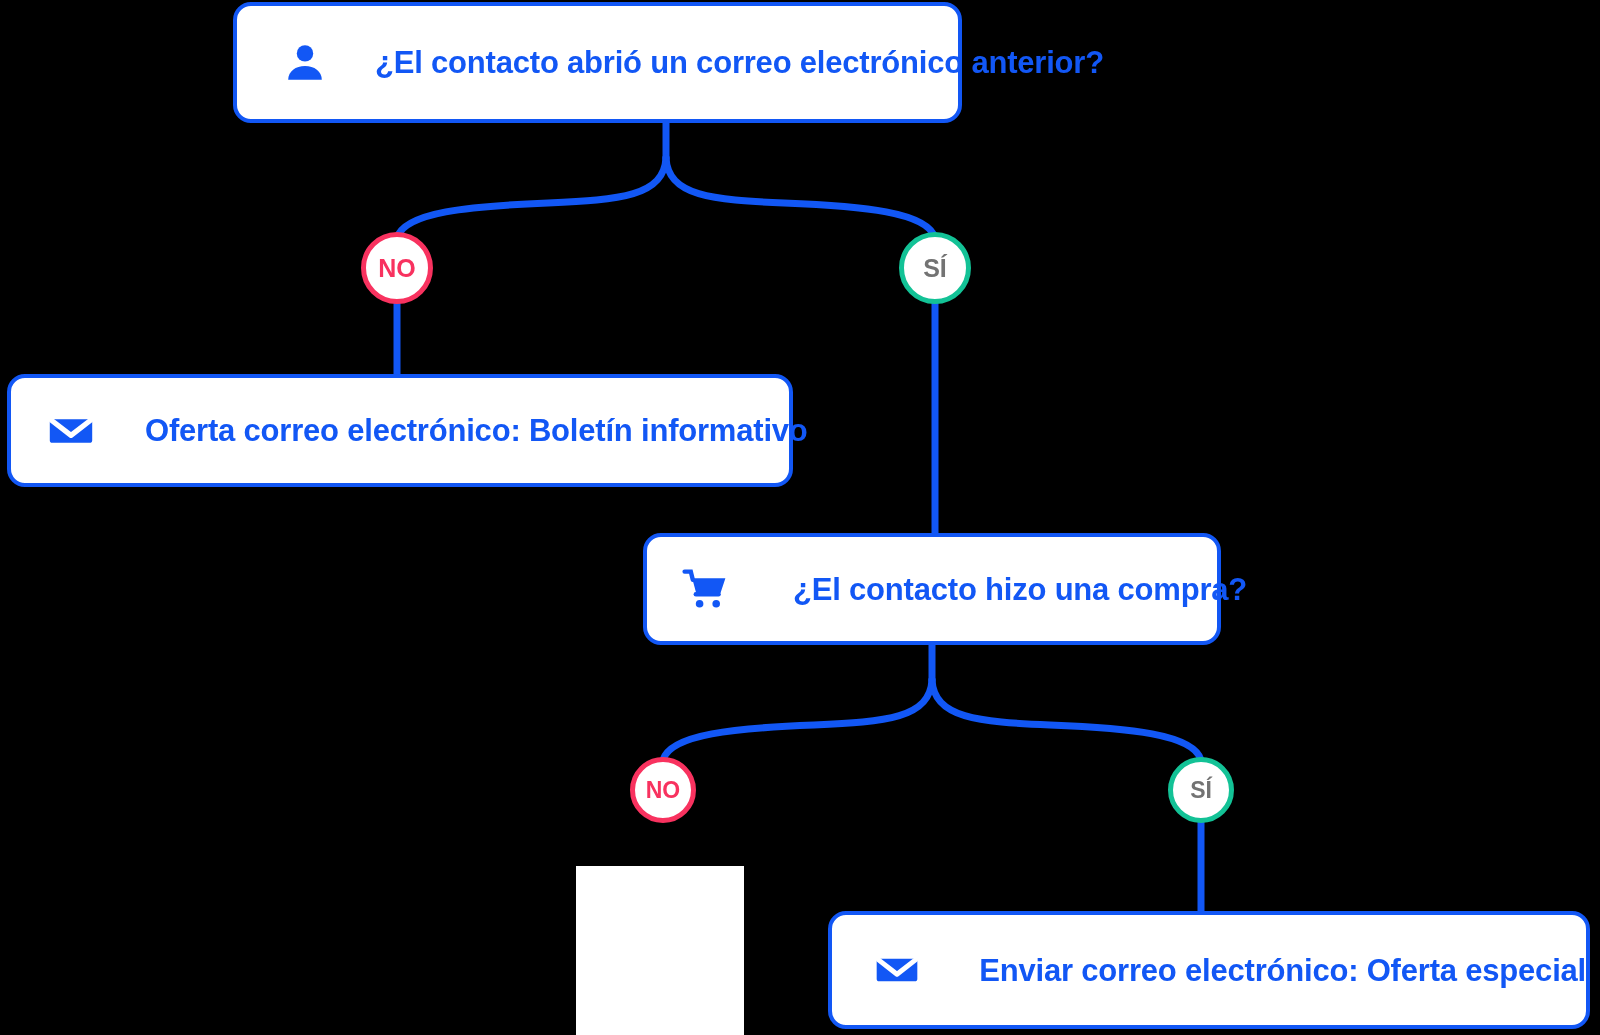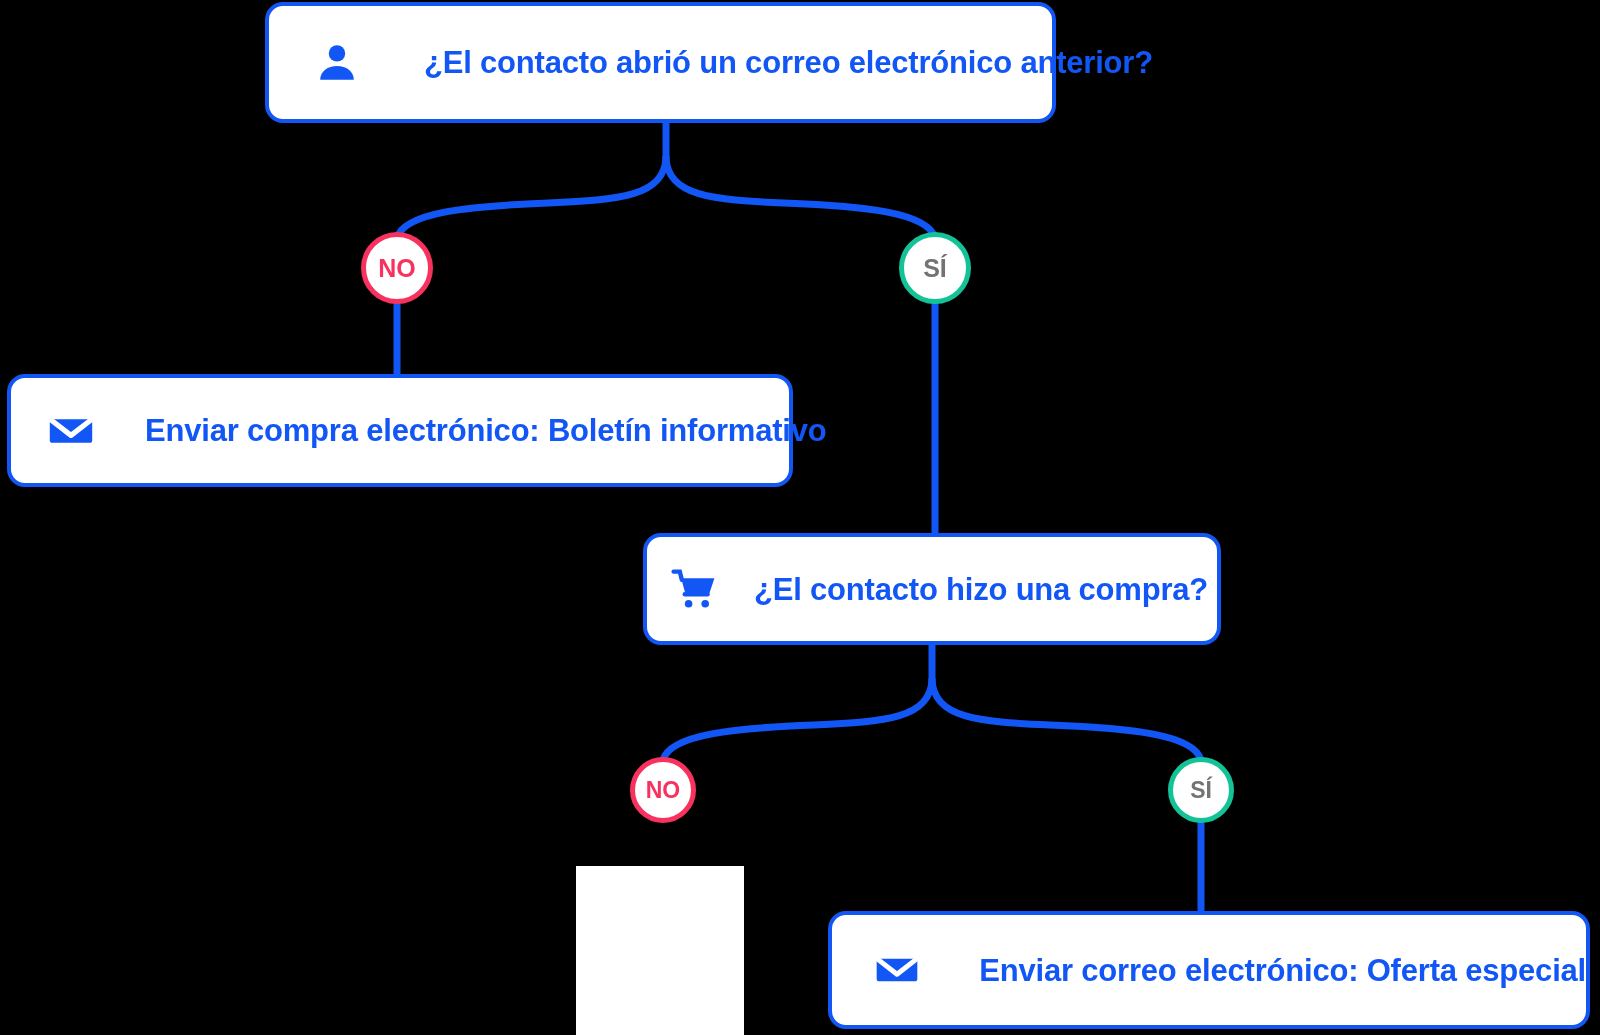--- a/index.html
+++ b/index.html
@@ -108,21 +108,21 @@
         <stop offset="0%" stop-color="#1257F5" stop-opacity="1"></stop>
         <stop offset="45%" stop-color="#1257F5" stop-opacity="1"></stop>
         <stop offset="100%" stop-color="#1257F5" stop-opacity="0"></stop>
       </linearGradient>
     </defs>
     <path d="M 663,820 L 663,1035" fill="none" stroke="url(#fadeDown)" stroke-width="7" stroke-linecap="butt"></path>
   </svg>
 
   <div class="plate" style="left:576px; top:866px; width:168px; height:169px;"></div>
 
-  <div class="node" style="left:233px; top:2px; width:791px; height:121px; padding-left:44px; gap:63px;margin-left:32px;">
+  <div class="node" style="left:233px; top:2px; width:729px; height:121px; padding-left:44px; gap:46px;">
     <span class="ico">
       <svg width="48" height="48" viewBox="0 0 24 24" aria-hidden="true">
         <circle cx="12" cy="7.2" r="4.1" fill="#1257F5"></circle>
         <path d="M3.6 20.4c0-4.3 3.8-6.9 8.4-6.9s8.4 2.6 8.4 6.9z" fill="#1257F5"></path>
       </svg>
     </span>
     <span class="label">¿El contacto abrió un correo electrónico anterior?</span>
   </div>
 
   <div class="pill no" style="left:361px; top:232px; width:72px; height:72px; font-size:25px;">
@@ -132,24 +132,24 @@
     <span>SÍ</span>
   </div>
 
   <div class="node" style="left:7px; top:374px; width:786px; height:113px; padding-left:36px; gap:50px;">
     <span class="ico">
       <svg width="48" height="48" viewBox="0 0 24 24" aria-hidden="true">
         <path d="M2.6 6.1h18.8c.7 0 1.2.5 1.2 1.2v9.4c0 .7-.5 1.2-1.2 1.2H2.6c-.7 0-1.2-.5-1.2-1.2V7.3c0-.7.5-1.2 1.2-1.2z" fill="#1257F5"></path>
         <path d="M2.2 6.6 L12 14.2 L21.8 6.6" fill="none" stroke="#ffffff" stroke-width="2.6" stroke-linecap="round" stroke-linejoin="round"></path>
       </svg>
     </span>
-    <span class="label">Enviar compra electrónico: Boletín informativo</span>
+    <span class="label">Oferta correo electrónico: Boletín informativo</span>
   </div>
 
-  <div class="node" style="left:643px; top:533px; width:578px; height:112px; padding-left:23px; gap:36px;">
+  <div class="node" style="left:643px; top:533px; width:578px; height:112px; padding-left:34px; gap:64px;">
     <span class="ico">
       <svg width="48" height="48" viewBox="0 0 24 24" aria-hidden="true">
         <path d="M1.8 3.3h3.1l1 4.1" fill="none" stroke="#1257F5" stroke-width="2.2" stroke-linecap="round"></path>
         <path d="M5.6 6.6h16.6l-2.5 7.5H7.6z" fill="#1257F5"></path>
         <path d="M7.4 14.6h11.4" fill="none" stroke="#1257F5" stroke-width="2.2" stroke-linecap="round"></path>
         <circle cx="9.3" cy="19.4" r="1.9" fill="#1257F5"></circle>
         <circle cx="17.6" cy="19.4" r="1.9" fill="#1257F5"></circle>
       </svg>
     </span>
     <span class="label">¿El contacto hizo una compra?</span>

